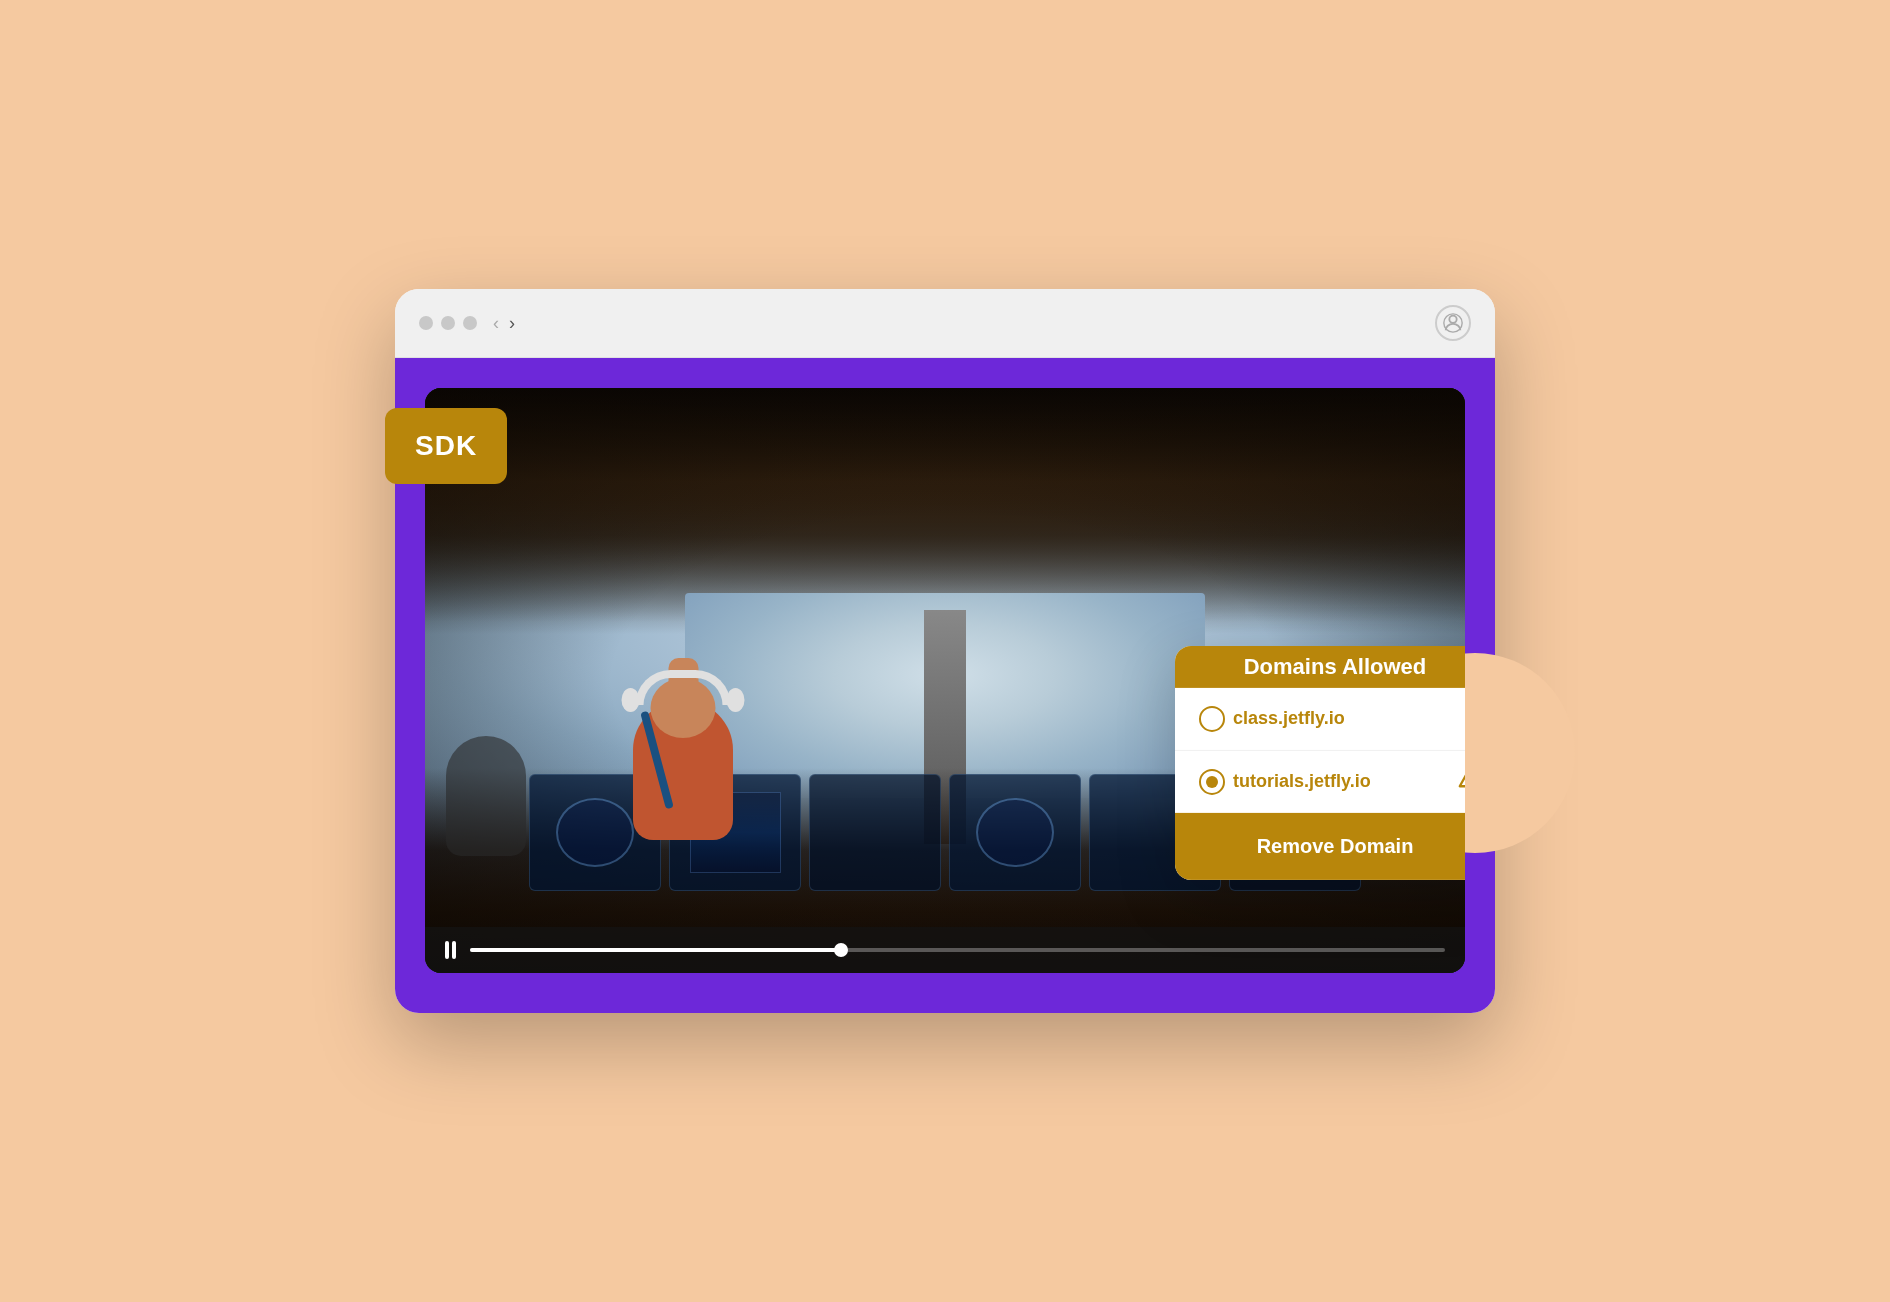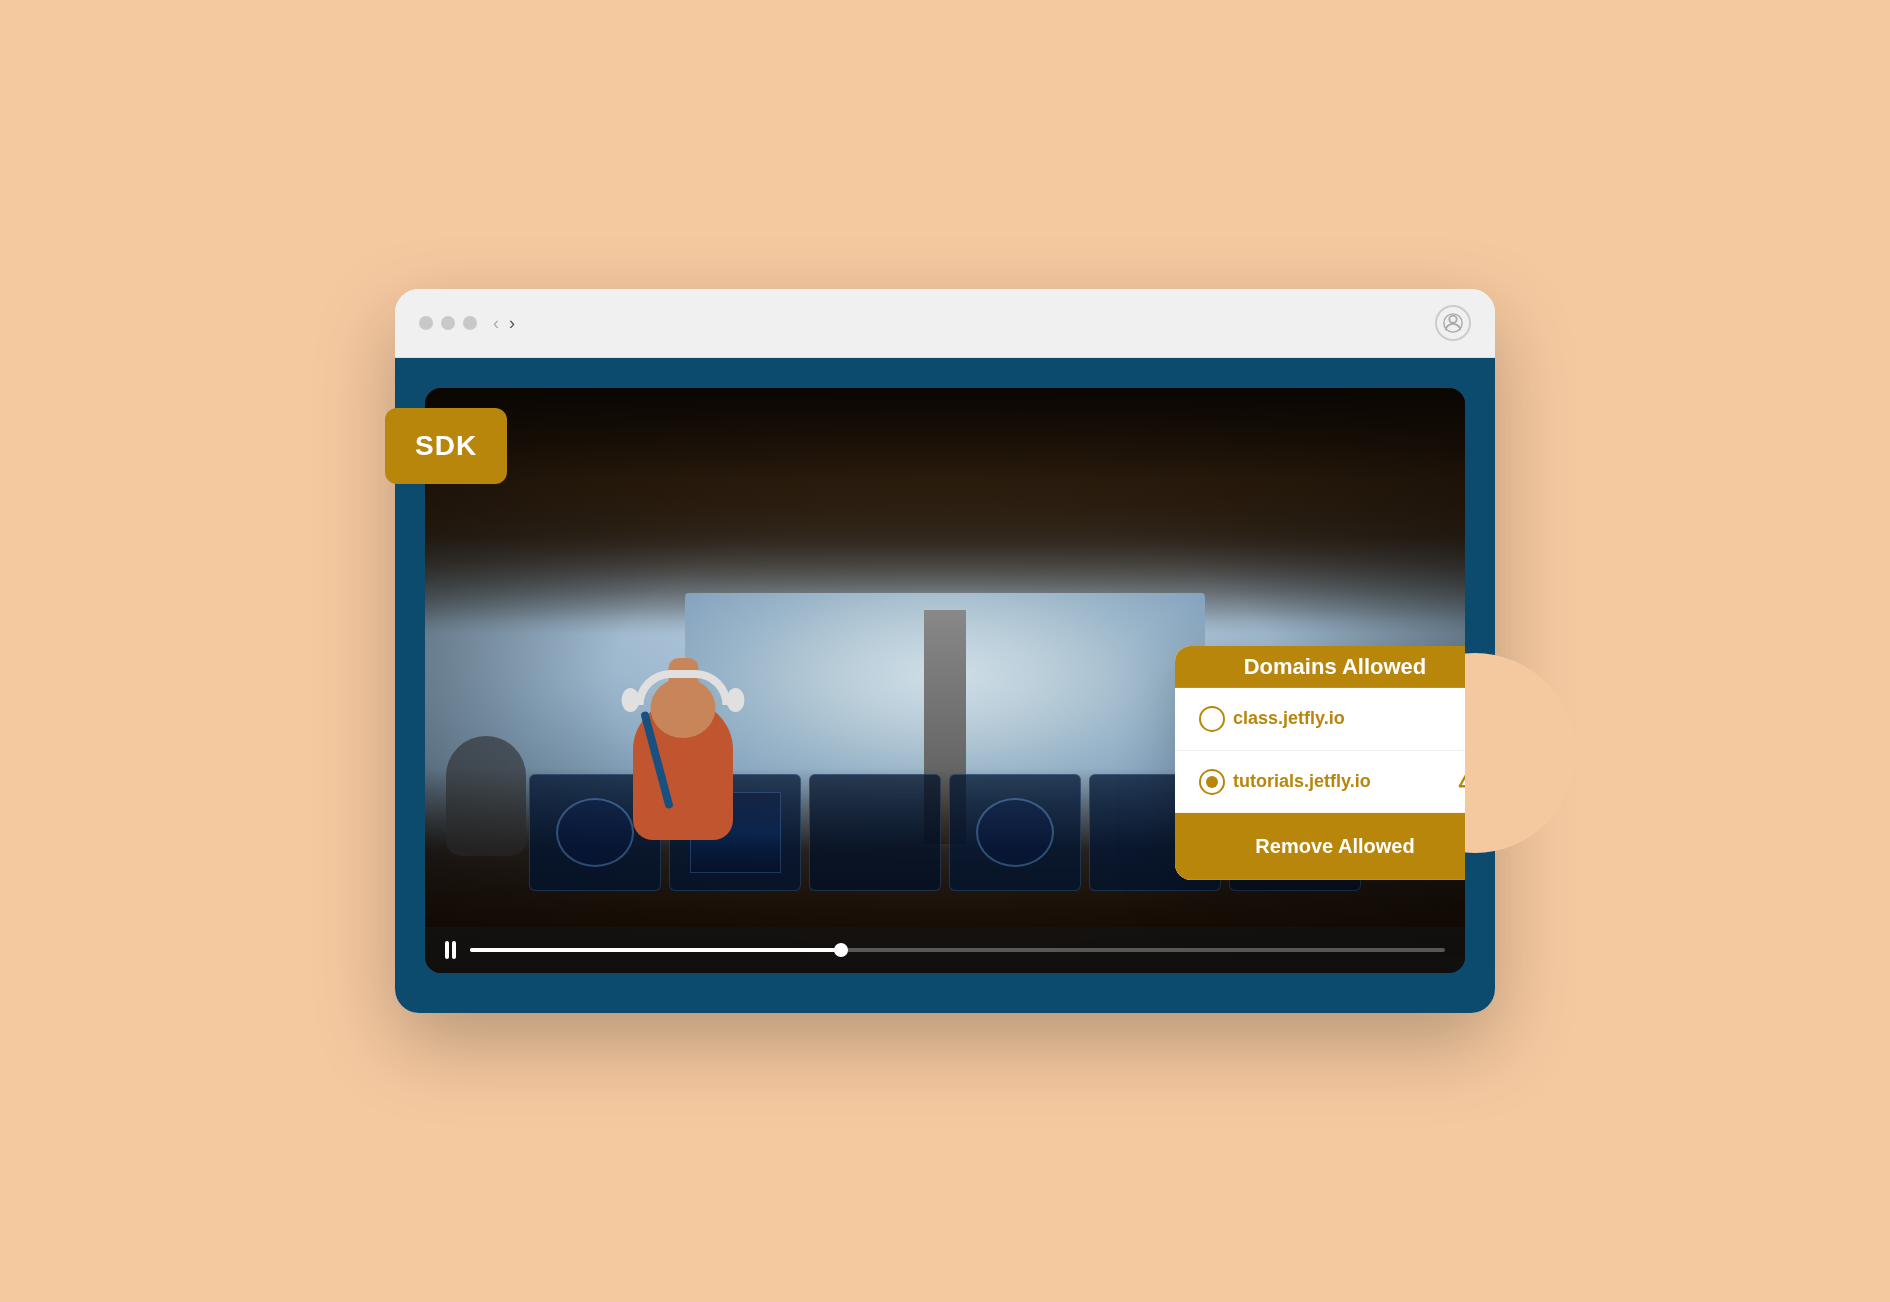--- a/index.html
+++ b/index.html
@@ -73,21 +73,21 @@
       border-radius: 50%;
       border: 2px solid #ccc;
       display: flex;
       align-items: center;
       justify-content: center;
       color: #aaa;
       font-size: 20px;
     }
 
     .browser-content {
-      background: #0c4a6e;
+      background: #6d28d9;
       padding: 30px 30px 40px 30px;
       border-radius: 0 0 24px 24px;
       position: relative;
     }
 
     .video-container {
       position: relative;
       border-radius: 16px;
       overflow: hidden;
       background: #1a1a1a;
@@ -510,18 +510,18 @@
           <div class="domain-radio selected"></div>
           <span class="domain-text">tutorials.jetfly.io</span>
           <span class="delete-icon">
             <svg width="22" height="22" viewBox="0 0 24 24" fill="none">
               <polygon points="3,20 12,4 21,20" fill="none" stroke="#b8860b" stroke-width="2.5" stroke-linejoin="round"></polygon>
             </svg>
           </span>
         </div>
 
         
-        <button class="remove-domain-btn">Remove Allowed</button>
+        <button class="remove-domain-btn">Remove Domain</button>
       </div>
 
     </div>
   </div>
 </div>
 
 </body></html>

